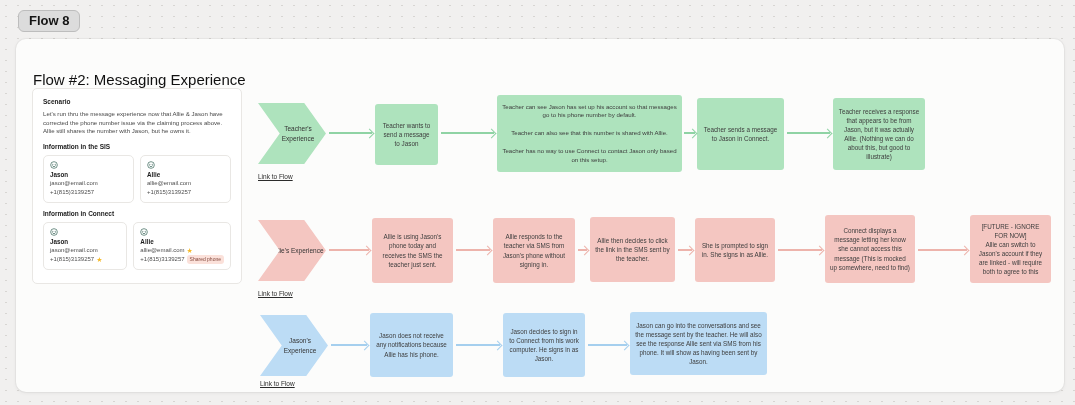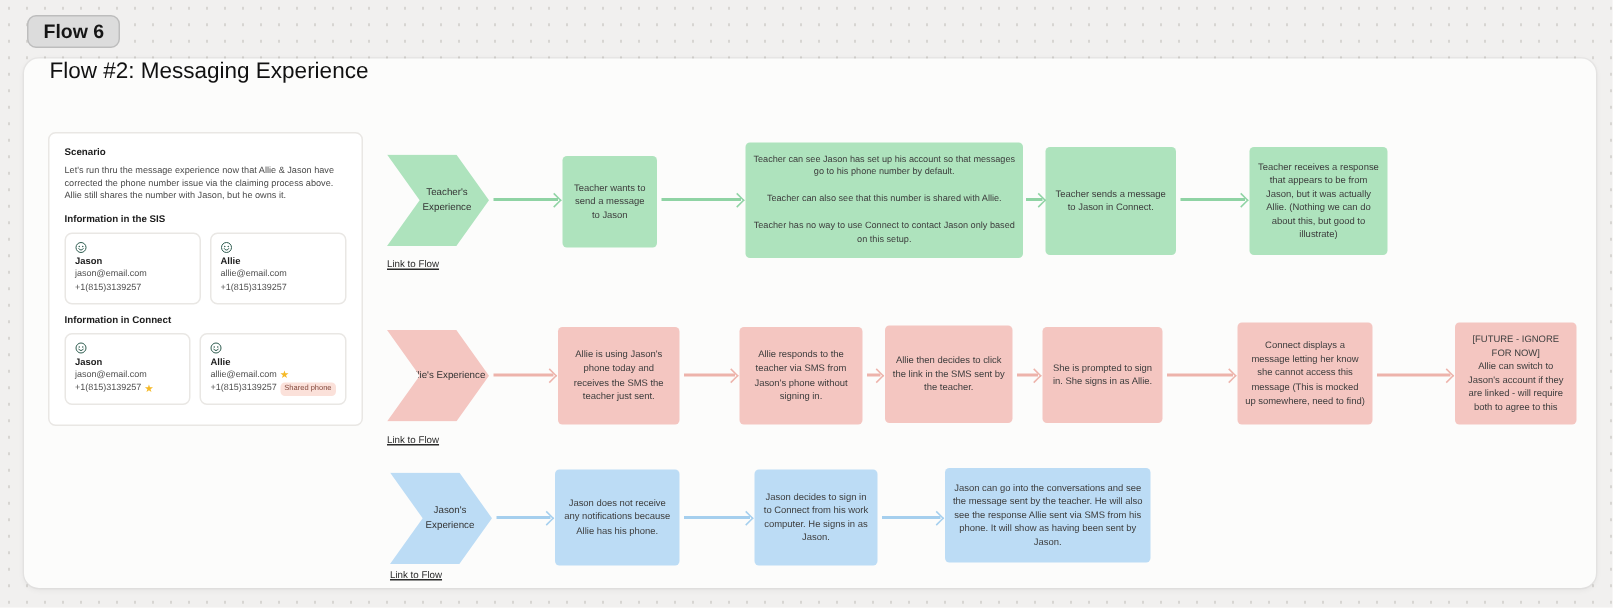--- a/index.html
+++ b/index.html
@@ -19,21 +19,21 @@
     padding:2px 10px 3px; font-size:13px; font-weight:700; color:#151515;
     cursor:pointer;
   }
 
   .frame {
     position:absolute; left:16px; top:39px; width:1048px; height:353px;
     background:#fcfcfb; border-radius:10px;
     box-shadow:0 0 0 1px rgba(0,0,0,0.03), 0 1px 4px rgba(0,0,0,0.06);
   }
 
-  .title { position:absolute; left:17px; top:0; font-size:15px; font-weight:500; color:#111; }
+  .title { position:absolute; left:17px; top:32px; font-size:15px; font-weight:500; color:#111; }
 
   
   .panel {
     position:absolute; left:16px; top:49px; width:210px; height:196px;
     background:#fff; border:1px solid #e9e7e4; border-radius:5px; padding:9px 10px;
   }
   .panel-h { font-size:6.5px; font-weight:700; color:#1c1c1c; line-height:1.2; margin-bottom:4px; }
   .panel-p { font-size:6.1px; color:#4a4a4a; line-height:1.45; margin-bottom:7px; }
   .cards { display:flex; gap:6px; margin-bottom:7px; }
   .card { flex:1; border:1px solid #e9e7e4; border-radius:5px; padding:5px 6px; background:#fff; }
@@ -73,21 +73,21 @@
   .linkflow {
     position:absolute; font-size:6.5px; font-weight:500; color:#2b2b2b;
     text-decoration:underline; cursor:pointer;
   }
 </style>
 </head>
 <body>
 
 <div class="canvas">
 
-  <div class="badge">Flow 6</div>
+  <div class="badge">Flow 8</div>
 
   <div class="frame">
 
     <div class="title">Flow #2: Messaging Experience</div>
 
     <div class="panel">
       <div class="panel-h">Scenario</div>
       <div class="panel-p">Let's run thru the message experience now that Allie &amp; Jason have corrected the phone number issue via the claiming process above. Allie still shares the number with Jason, but he owns it.</div>
 
       <div class="panel-h">Information in the SIS</div>

